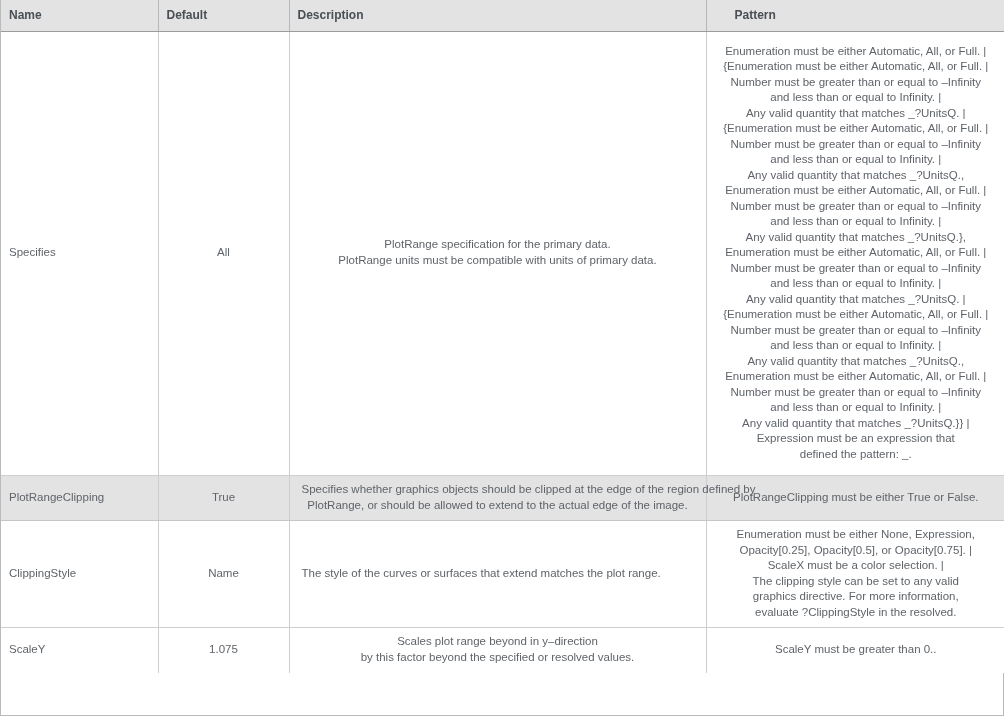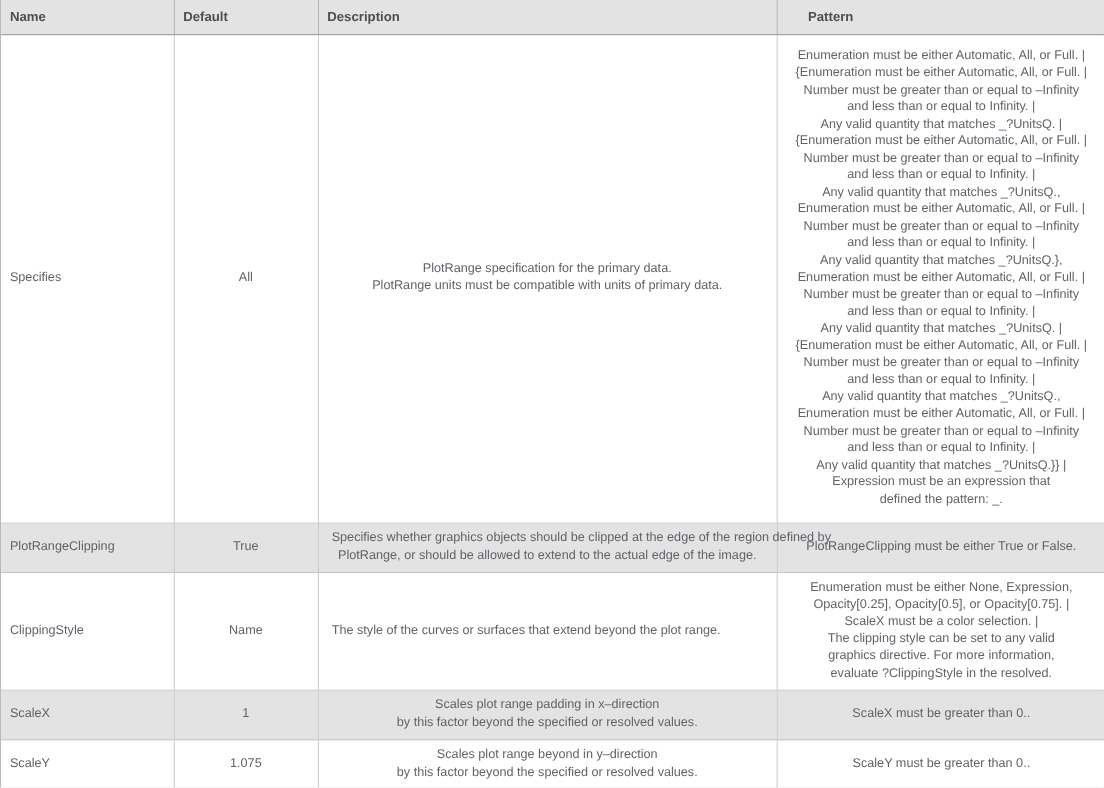--- a/index.html
+++ b/index.html
@@ -173,49 +173,34 @@
             <div class="pattern-block left-align">
               <span class="ln">PlotRangeClipping must be either True or False.</span>
             </div>
           </td>
         </tr>
         <tr class="plain row-clippingstyle">
           <td class="cell-name">ClippingStyle</td>
           <td class="cell-default">Name</td>
           <td>
             <div class="desc-block left-align">
-              <span class="ln">The style of the curves or surfaces that extend beyond the plot range.</span>
+              <span class="ln">The style of the curves or surfaces that extend matches the plot range.</span>
             </div>
           </td>
           <td>
             <div class="pattern-block">
               <span class="ln">Enumeration must be either None, Expression,</span>
               <span class="ln">Opacity[0.25], Opacity[0.5], or Opacity[0.75]. |</span>
               <span class="ln">ScaleX must be a color selection. |</span>
               <span class="ln">The clipping style can be set to any valid</span>
               <span class="ln">graphics directive. For more information,</span>
               <span class="ln">evaluate ?ClippingStyle in the resolved.</span>
             </div>
           </td>
         </tr>
-        <tr class="alt row-scalex">
-          <td class="cell-name">ScaleX</td>
-          <td class="cell-default">1</td>
-          <td>
-            <div class="desc-block">
-              <span class="ln">Scales plot range padding in x–direction</span>
-              <span class="ln">by this factor beyond the specified or resolved values.</span>
-            </div>
-          </td>
-          <td>
-            <div class="pattern-block left-align">
-              <span class="ln">ScaleX must be greater than 0..</span>
-            </div>
-          </td>
-        </tr>
         <tr class="plain row-scaley">
           <td class="cell-name">ScaleY</td>
           <td class="cell-default">1.075</td>
           <td>
             <div class="desc-block">
               <span class="ln">Scales plot range beyond in y–direction</span>
               <span class="ln">by this factor beyond the specified or resolved values.</span>
             </div>
           </td>
           <td>

